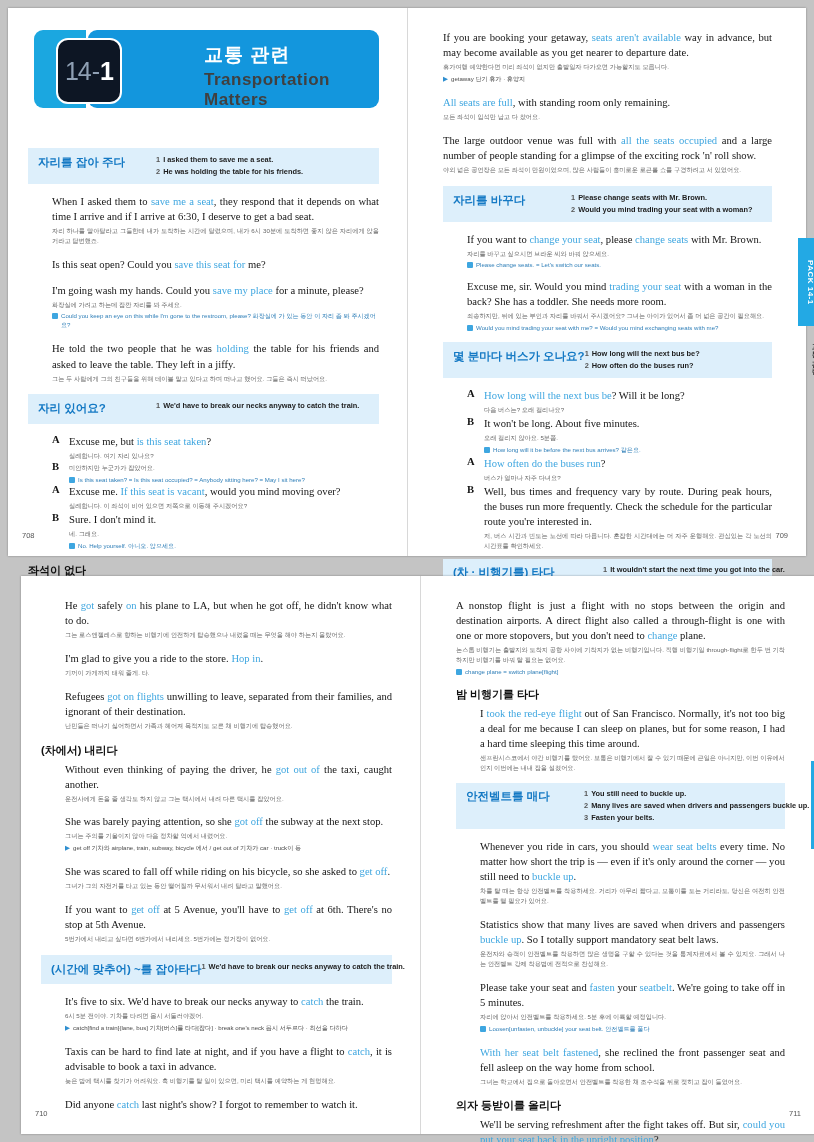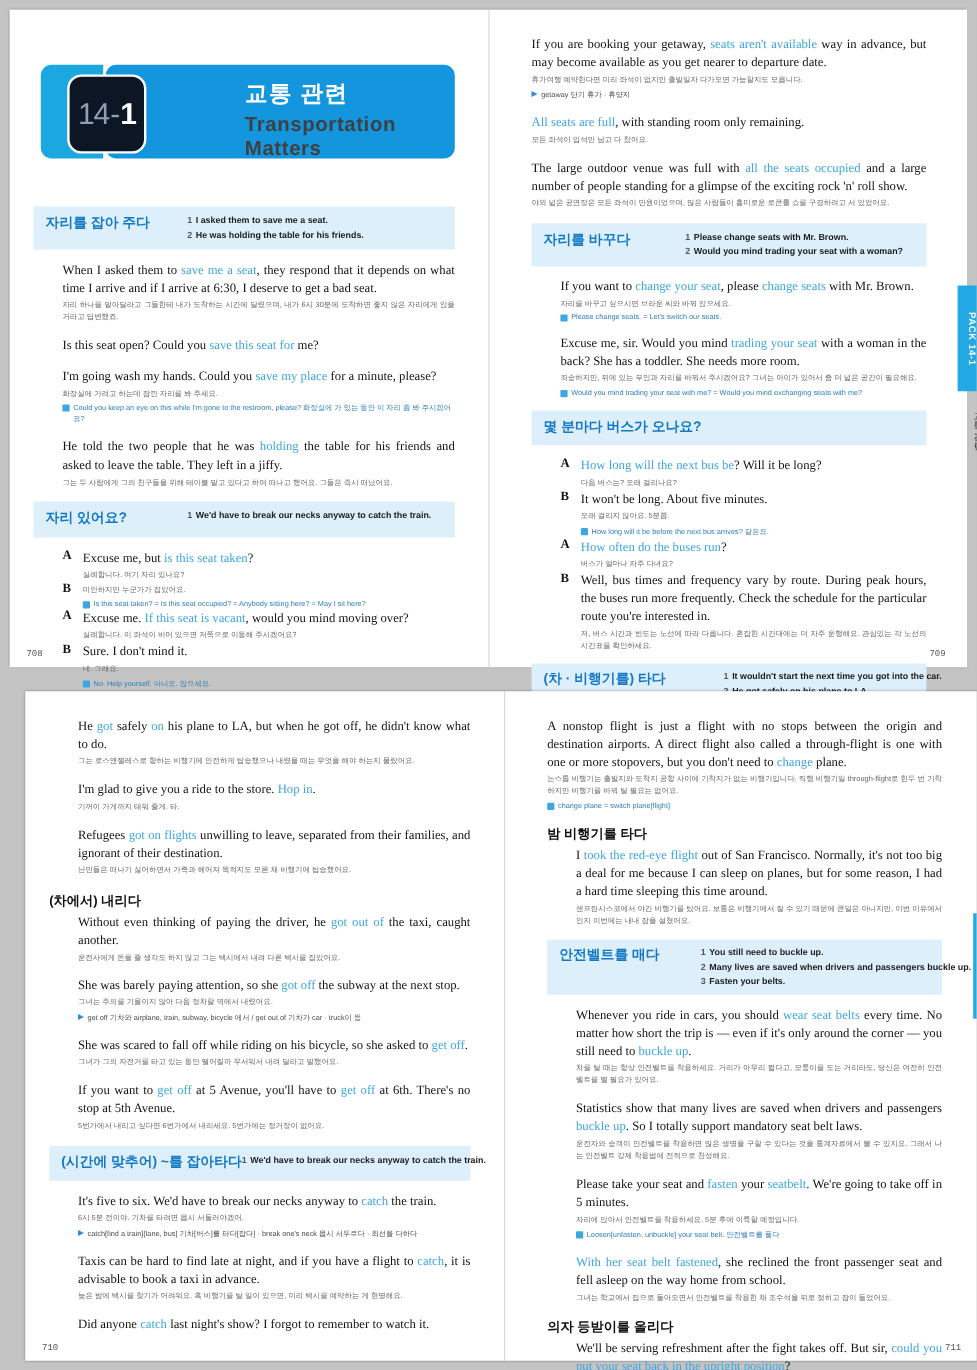--- a/index.html
+++ b/index.html
@@ -44,21 +44,21 @@
     box-sizing: border-box;
     padding: 22px 28px 26px 20px;
   }
   .page.left  { left: 0; }
   .page.right { left: 399px; padding-left: 36px; padding-right: 34px; }
 
   
   .unit-banner {
     position: relative;
     height: 92px;
-    margin: 24px 0 26px 6px;
+    margin: 0 0 26px 6px;
   }
   .banner-left-cap {
     position: absolute;
     left: 0; top: 0;
     width: 52px; height: 78px;
     background: #1ba7e0;
     border-radius: 9px 0 0 9px;
   }
   .banner-body {
     position: absolute;
@@ -214,22 +214,22 @@
     font-weight: bold;
     color: #141414;
     flex: 0 0 auto;
     width: 10px;
   }
   .dlg-body { flex: 1 1 auto; }
 
   
   .pagenum {
     position: absolute;
-    bottom: 6px;
-    font-family: Liberation Mono, monospace;
+    bottom: 16px;
+    font-family: Liberation Sans, sans-serif;
     font-size: 7.5px;
     color: #555555;
     text-align: right;
   }
   .page.left .pagenum  { left: 14px; }
   .page.right .pagenum { right: 18px; }
 
   
   .side-tab {
     position: absolute;
@@ -424,20 +424,24 @@
         <p class="ko">죄송하지만, 뒤에 있는 부인과 자리를 바꿔서 주시겠어요? 그녀는 아이가 있어서 좀 더 넓은 공간이 필요해요.</p>
         <p class="note boxed">
             <span class="sqr"></span>
             <span>Would you mind trading your seat with me? = Would you mind exchanging seats with me?</span>
           </p>
       </div>
 
       <div class="sec">
         <div class="sec-bar">
           <div class="sec-ko">몇 분마다 버스가 오나요?</div>
+          <ul class="sec-en-list">
+            <li><span class="num">1</span><span>How long will the next bus be?</span></li>
+            <li><span class="num">2</span><span>How often do the buses run?</span></li>
+          </ul>
         </div>
       </div>
 
       <div class="dlg">
         <div class="dlg-row">
           <div class="dlg-spk">A</div>
           <div class="dlg-body">
             <p class="en"><span class="hl">How long will the next bus be</span><span>? Will it be long?</span></p>
             <p class="ko">다음 버스는? 오래 걸리나요?</p>
           </div>

